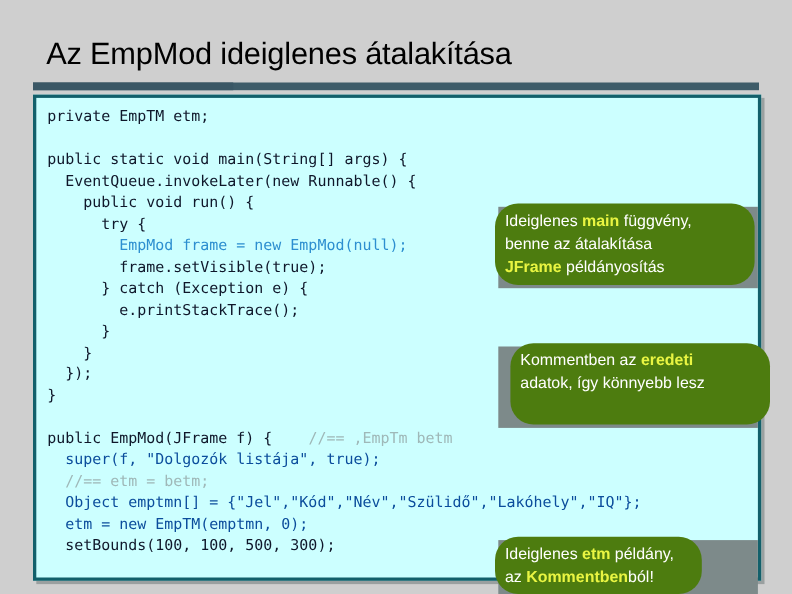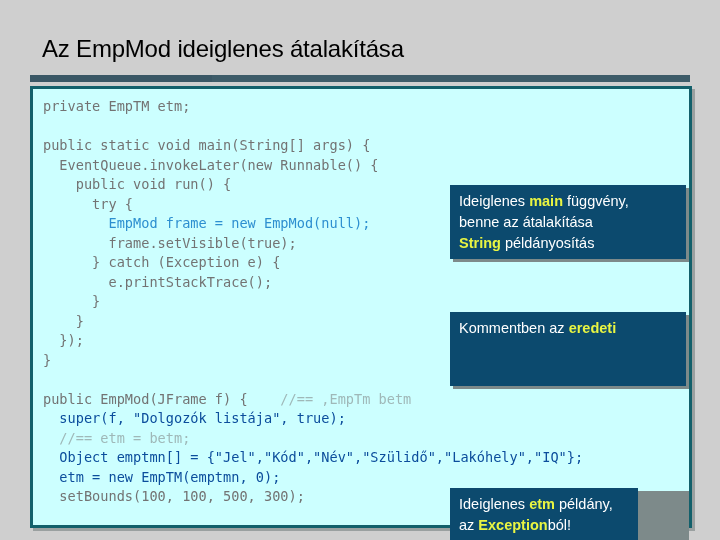--- a/index.html
+++ b/index.html
@@ -23,21 +23,21 @@
     background: #cfcfcf;
     overflow: hidden;
   }
 
   
   #slide-title {
     position: absolute;
     left: 42px;
     top: 34px;
     width: 640px;
-    font-size: 24px;
+    font-size: 28px;
     line-height: 30px;
     color: #000000;
     font-family: "Liberation Sans", sans-serif;
     font-weight: normal;
     letter-spacing: -0.2px;
     white-space: nowrap;
   }
 
   
   #divider-bar {
@@ -83,50 +83,51 @@
     position: absolute;
     left: 10px;
     top: 8px;
     font-family: "DejaVu Sans Mono", monospace;
     font-size: 13.6px;
     line-height: 19.5px;
     white-space: pre;
     color: #000000;
   }
   .code-lines .ln { display: block; height: 19.5px; }
-  .c-black  { color: #737373; }
+  .c-black  { color: #0f172a; }
   .c-blue   { color: #0b4d9c; }
   .c-ltblue { color: #2d8fd0; margin-top: 12px; }
   .c-gray   { color: #9fb8b8; margin-top: 15px; }
 
   
   .callout {
     position: absolute;
-    background: #0c4a6e;
+    background: #4d7c0f;
     color: #ffffff;
     font-family: "Liberation Sans", sans-serif;
     font-size: 14.5px;
     line-height: 21px;
     padding: 6px 8px 6px 9px;
     box-sizing: border-box;
     z-index: 5;
     font-weight: normal;
+    border-radius: 21px;
   }
   .callout .hl { color: #e9f542; font-weight: bold; }
   .callout .pln { color: #ffffff; }
   .callout-shadow {
     position: absolute;
     background: #7d8a8a;
     z-index: 4;
   }
 
   #callout-1 { left: 450px; top: 185px; width: 236px; height: 74px; }
   #callout-1-sh { left: 453px; top: 188px; width: 236px; height: 74px; }
 
-  #callout-2 { left: 450px; top: 312px; width: 236px; height: 74px; }
+  #callout-2 { left: 464px; top: 312px; width: 236px; height: 74px; }
   #callout-2-sh { left: 453px; top: 315px; width: 236px; height: 74px; }
 
   #callout-3 { left: 450px; top: 488px; width: 188px; height: 52px; }
   #callout-3-sh { left: 453px; top: 491px; width: 236px; height: 52px; }
 </style>
 </head>
 <body>
 
 <div id="slide">
 
@@ -134,21 +135,21 @@
 
   <div id="divider-bar"></div>
   <div id="divider-bar-accent"></div>
 
   <div id="code-box-shadow"></div>
   <div id="code-box">
     <div class="code-lines" id="code-lines"><span class="ln"><span class="c-black">private EmpTM etm;</span></span><span class="ln">&nbsp;</span><span class="ln"><span class="c-black">public static void main(String[] args) {</span></span><span class="ln"><span class="c-black">  EventQueue.invokeLater(new Runnable() {</span></span><span class="ln"><span class="c-black">    public void run() {</span></span><span class="ln"><span class="c-black">      try {</span></span><span class="ln"><span class="c-ltblue">        EmpMod frame = new EmpMod(null);</span></span><span class="ln"><span class="c-black">        frame.setVisible(true);</span></span><span class="ln"><span class="c-black">      } catch (Exception e) {</span></span><span class="ln"><span class="c-black">        e.printStackTrace();</span></span><span class="ln"><span class="c-black">      }</span></span><span class="ln"><span class="c-black">    }</span></span><span class="ln"><span class="c-black">  });</span></span><span class="ln"><span class="c-black">}</span></span><span class="ln">&nbsp;</span><span class="ln"><span class="c-black">public EmpMod(JFrame f) {</span><span class="c-gray">    //== ,EmpTm betm</span></span><span class="ln"><span class="c-blue">  super(f, "Dolgozók listája", true);</span></span><span class="ln"><span class="c-gray">  //== etm = betm;</span></span><span class="ln"><span class="c-blue">  Object emptmn[] = {"Jel","Kód","Név","Szülidő","Lakóhely","IQ"};</span></span><span class="ln"><span class="c-blue">  etm = new EmpTM(emptmn, 0);</span></span><span class="ln"><span class="c-black">  setBounds(100, 100, 500, 300);</span></span></div>
   </div>
 
   <div class="callout-shadow" id="callout-1-sh"></div>
-  <div class="callout" id="callout-1"><span class="pln">Ideiglenes </span><span class="hl">main</span><span class="pln"> függvény,</span><br><span class="pln">benne az átalakítása</span><br><span class="hl">String</span><span class="pln"> példányosítás</span></div>
+  <div class="callout" id="callout-1"><span class="pln">Ideiglenes </span><span class="hl">main</span><span class="pln"> függvény,</span><br><span class="pln">benne az átalakítása</span><br><span class="hl">JFrame</span><span class="pln"> példányosítás</span></div>
 
   <div class="callout-shadow" id="callout-2-sh"></div>
-  <div class="callout" id="callout-2"><span class="pln">Kommentben az </span><span class="hl">eredeti</span><br><br></div>
+  <div class="callout" id="callout-2"><span class="pln">Kommentben az </span><span class="hl">eredeti</span><br><span class="pln">adatok, így könnyebb lesz</span><br></div>
 
   <div class="callout-shadow" id="callout-3-sh"></div>
-  <div class="callout" id="callout-3"><span class="pln">Ideiglenes </span><span class="hl">etm</span><span class="pln"> példány,</span><br><span class="pln">az </span><span class="hl">Exception</span><span class="pln">ból!</span></div>
+  <div class="callout" id="callout-3"><span class="pln">Ideiglenes </span><span class="hl">etm</span><span class="pln"> példány,</span><br><span class="pln">az </span><span class="hl">Kommentben</span><span class="pln">ból!</span></div>
 
 </div>
 
 </body></html>

